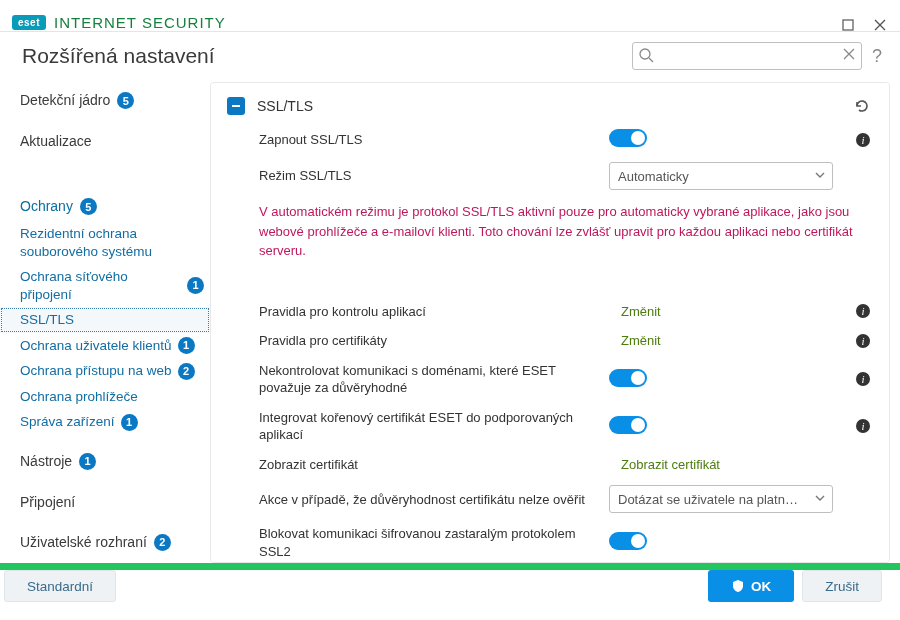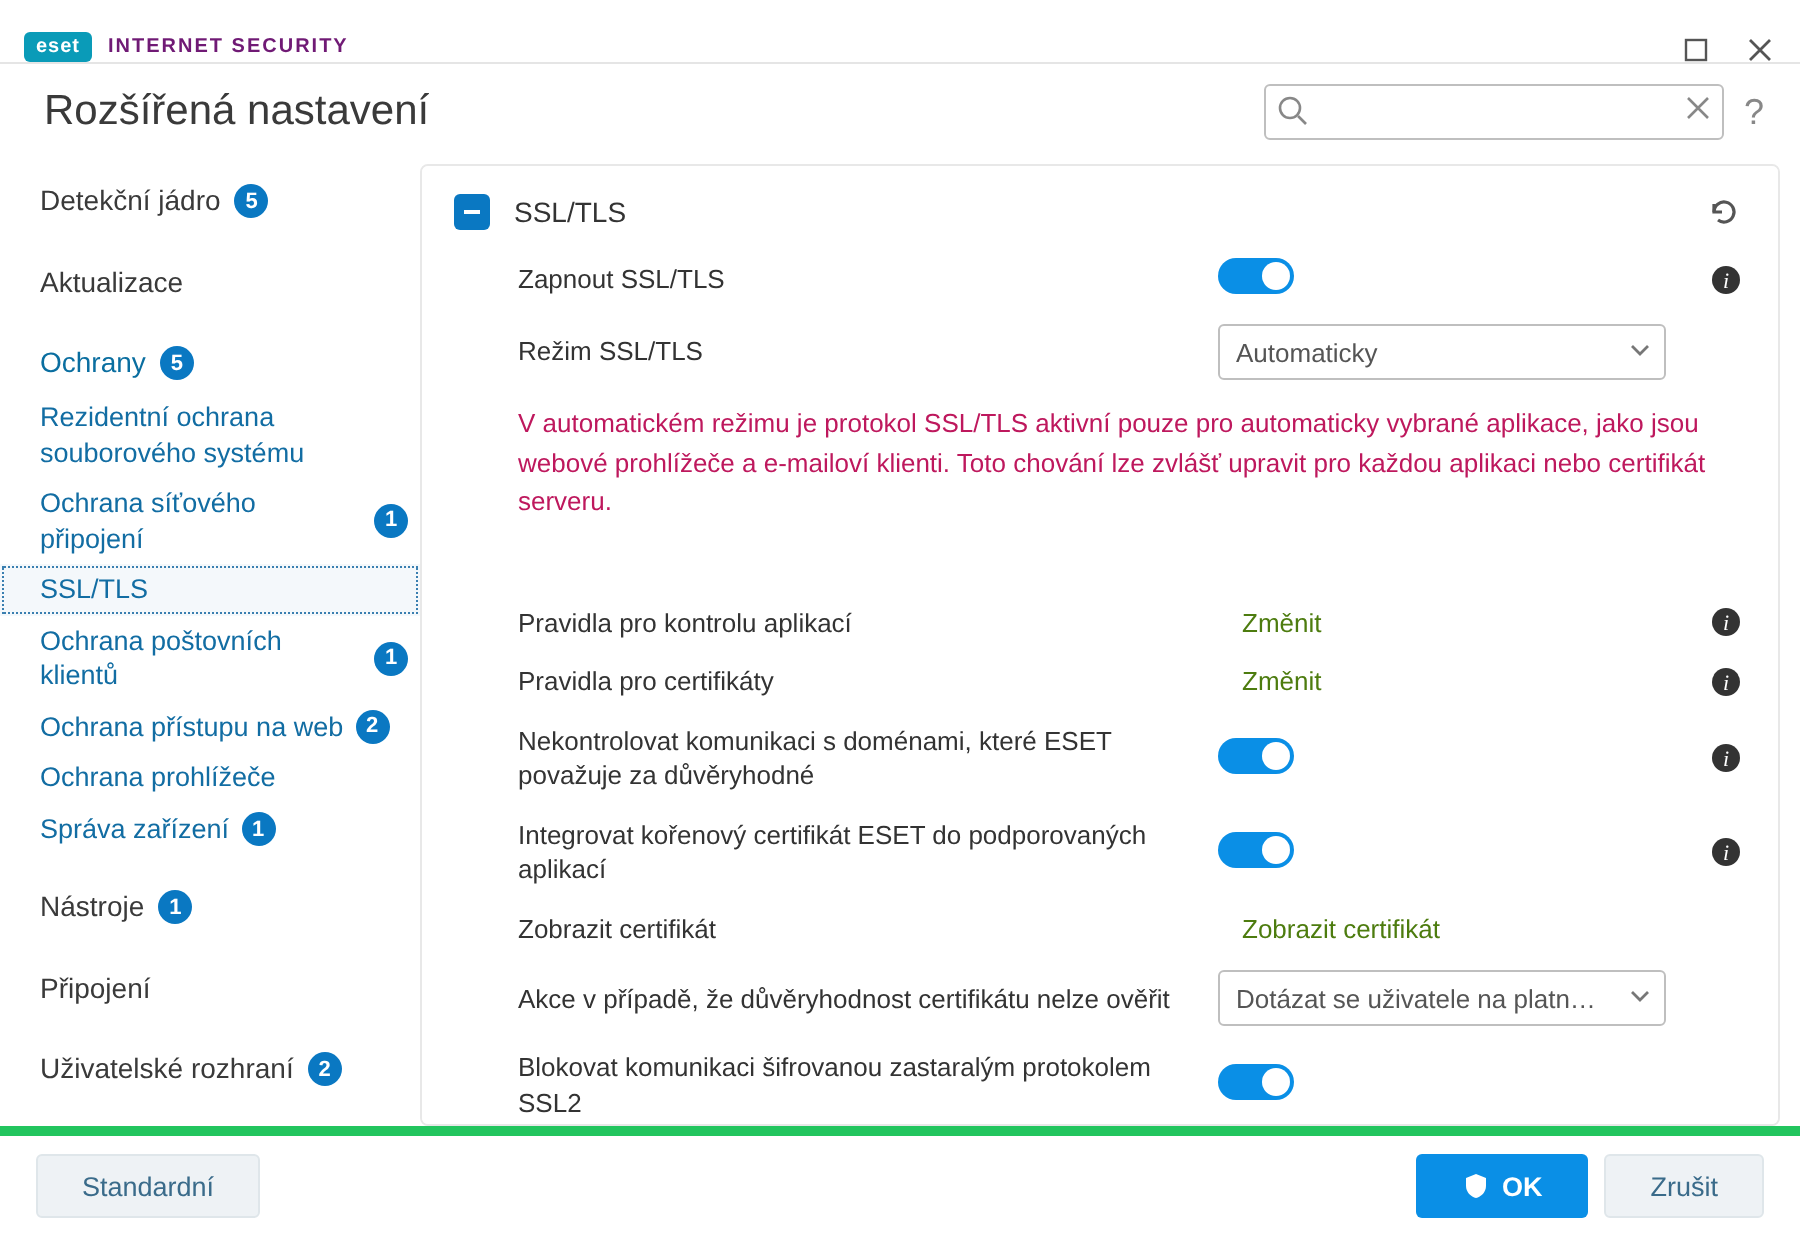--- a/index.html
+++ b/index.html
@@ -1,36 +1,36 @@
 <!DOCTYPE html>
 <html><head>
 <meta charset="utf-8">
 <style>
   * { box-sizing: border-box; margin: 0; padding: 0; }
   html, body { width: 900px; height: 620px; font-family: "Segoe UI", Arial, sans-serif; font-size: 13px; color: #333; background: #fff; overflow: hidden; }
   .titlebar { height: 32px; display: flex; align-items: flex-end; padding: 0 10px 0 12px; border-bottom: 1px solid #e5e5e5; }
   .titlebar .logo { display: flex; align-items: center; gap: 8px; }
   .titlebar .logo-badge { background: #0a9bb8; color: #fff; font-size: 10px; font-weight: 700; padding: 2px 6px; border-radius: 3px; letter-spacing: 0.5px; }
-  .titlebar .product { color: #701a75; font-size: 10px; letter-spacing: 1px; font-weight: 700; }
+  .titlebar .product { color: #15803d; font-size: 15px; letter-spacing: 1px; font-weight: 400; }
   .titlebar .win-controls { margin-left: auto; display: flex; gap: 16px; color: #555; }
   .titlebar .win-controls span { cursor: pointer; width: 16px; text-align: center; }
 
   .headerrow { display: flex; align-items: center; padding: 10px 18px 12px 22px; }
   .page-title { font-size: 21px; font-weight: 400; color: #3a3a3a; }
   .search-wrap { margin-left: auto; display: flex; align-items: center; gap: 10px; }
   .search-box { position: relative; width: 230px; }
   .search-box input { width: 100%; height: 28px; border: 1px solid #bfbfbf; border-radius: 3px; padding: 0 26px 0 26px; font-size: 13px; background: #fff; outline: none; }
   .search-box .s-icon { position: absolute; left: 6px; top: 5px; color: #888; }
   .search-box .clear-icon { position: absolute; right: 6px; top: 5px; color: #888; cursor: pointer; }
   .help-icon { color: #888; font-size: 18px; cursor: pointer; }
 
   .body { display: flex; height: calc(620px - 32px - 52px - 55px); }
   .sidebar { width: 210px; padding: 4px 0 0 0; overflow-y: auto; }
   .side-group { padding: 6px 6px 6px 20px; cursor: pointer; display: flex; align-items: flex-start; gap: 7px; font-size: 14px; color: #3a3a3a; }
-  .side-group.accent { color: #0a6ea0; }
+  .side-group.accent { color: #0a6ea0; margin-top: 25px; }
   .side-sub { padding: 4px 6px 4px 20px; cursor: pointer; display: flex; align-items: center; gap: 6px; font-size: 13.5px; color: #126da3; line-height: 1.3; }
   .side-sub.selected { outline: 1px dotted #3a7fb0; outline-offset: -2px; background: #f4f8fb; }
   .badge { display: inline-flex; min-width: 17px; height: 17px; padding: 0 5px; border-radius: 9px; background: #0a78c2; color: #fff; font-size: 11px; align-items: center; justify-content: center; font-weight: 600; }
   .side-sep { height: 12px; }
 
   .content { flex: 1; background: #fff; border: 1px solid #e8e8e8; border-radius: 4px; margin: 0 10px 0 0; padding: 0 0 10px 0; overflow-y: auto; }
   .section-head { display: flex; align-items: center; padding: 14px 18px 8px 16px; gap: 12px; }
   .collapse-btn { width: 18px; height: 18px; background: #0a78c2; color: #fff; display: inline-flex; align-items: center; justify-content: center; border-radius: 3px; font-weight: 700; cursor: pointer; }
   .section-title { font-size: 14px; font-weight: 400; color: #333; }
   .undo-icon { margin-left: auto; color: #555; cursor: pointer; }
@@ -43,21 +43,21 @@
   .spacer20 { height: 26px; }
 
   .toggle { position: relative; width: 38px; height: 18px; background: #0a8fe6; border-radius: 10px; cursor: pointer; display: inline-block; }
   .toggle::after { content: ""; position: absolute; width: 14px; height: 14px; background: #fff; border-radius: 50%; top: 2px; right: 2px; transition: all .15s; }
 
   .select { width: 224px; height: 28px; border: 1px solid #bfbfbf; border-radius: 3px; padding: 0 24px 0 8px; background: #fff; color: #555; position: relative; display: flex; align-items: center; cursor: pointer; white-space: nowrap; overflow: hidden; text-overflow: ellipsis; }
   .select .chev { position: absolute; right: 6px; top: 6px; color: #777; }
 
   .link { color: #4d7c0f; cursor: pointer; margin-left: 12px; }
 
-  .footer { height: 55px; display: flex; align-items: center; padding: 0 18px 0 18px; border-top: 5px solid #22c55e; }
+  .footer { height: 55px; display: flex; align-items: flex-start; padding: 0 18px 0 4px; border-top: 7px solid #22c55e; }
   .btn { height: 32px; padding: 0 22px; border-radius: 3px; border: 1px solid transparent; cursor: pointer; font-size: 13.5px; display: inline-flex; align-items: center; gap: 6px; }
   .btn-default { background: #eef2f5; color: #3a6b8a; border-color: #dfe6ea; }
   .btn-primary { background: #0a8fe6; color: #fff; font-weight: 600; }
   .footer .right { margin-left: auto; display: flex; gap: 8px; }
   .shield-icon { display:inline-block; }
 
   svg { display: block; }
 </style>
 </head>
 <body>
@@ -122,21 +122,21 @@
       <span>Rezidentní ochrana souborového systému</span>
     </div>
     <div class="side-sub">
       <span>Ochrana síťového připojení</span>
       <span class="badge">1</span>
     </div>
     <div class="side-sub selected">
       <span>SSL/TLS</span>
     </div>
     <div class="side-sub">
-      <span>Ochrana poštovních klientů</span>
+      <span>Ochrana uživatele klientů</span>
       <span class="badge">1</span>
     </div>
     <div class="side-sub">
       <span>Ochrana přístupu na web</span>
       <span class="badge">2</span>
     </div>
     <div class="side-sub">
       <span>Ochrana prohlížeče</span>
     </div>
     <div class="side-sub">

